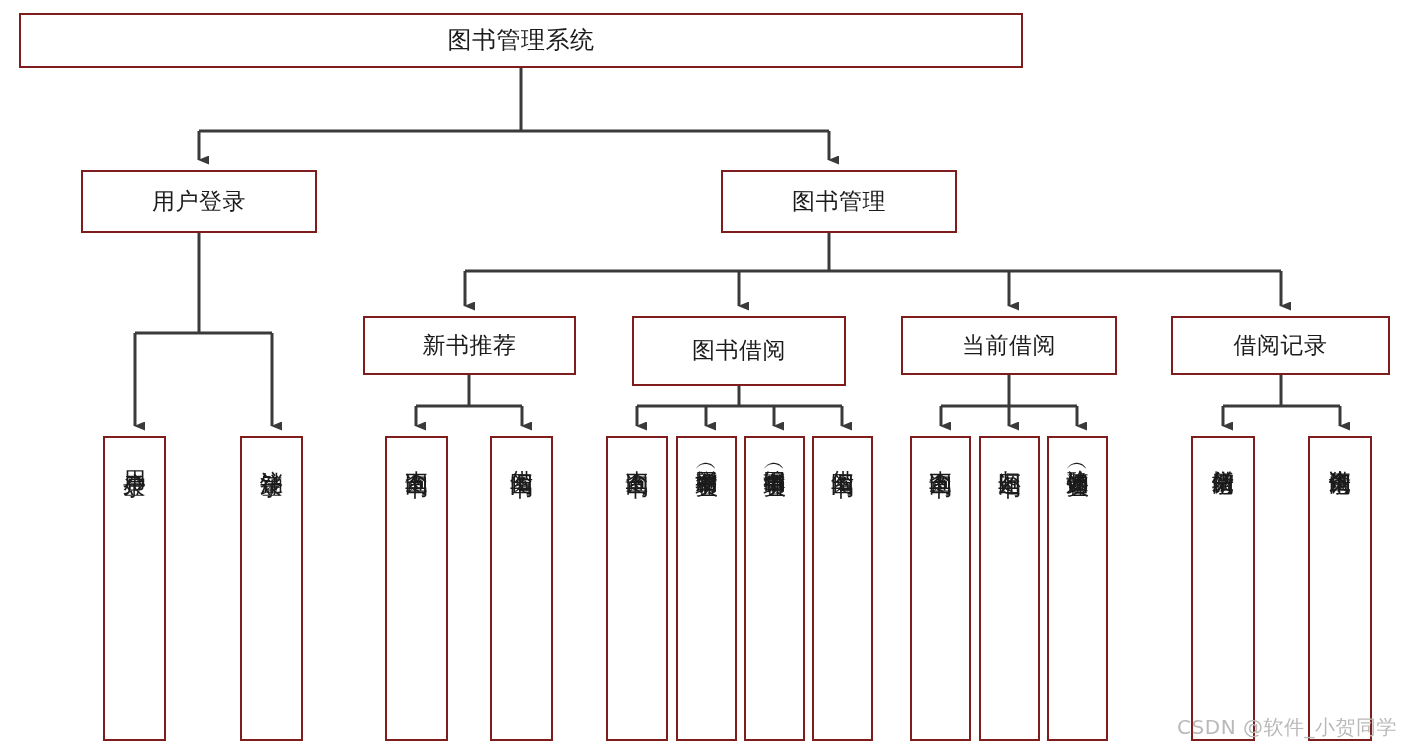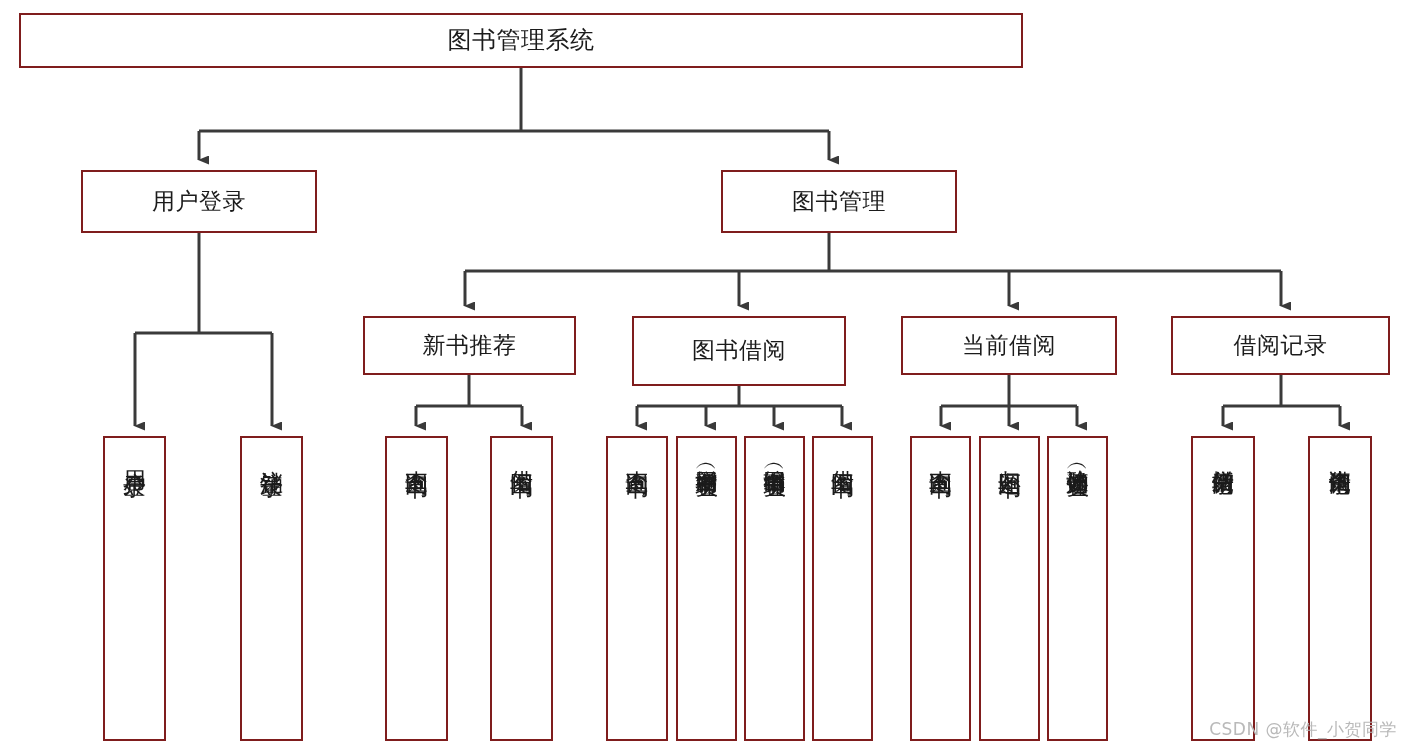--- a/index.html
+++ b/index.html
@@ -65,21 +65,21 @@
     white-space: nowrap;
   }
   .node.vert.tall-text .node-label {
     font-size: 22px;
     letter-spacing: 1px;
   }
   #watermark {
     position: absolute;
     right: 8px;
     bottom: 6px;
-    font-size: 17px;
+    font-size: 20px;
     color: #b9b9b9;
     font-family: "DejaVu Sans", "Liberation Sans", sans-serif;
     white-space: nowrap;
     letter-spacing: 0.5px;
     text-align: center;
   }
 </style>
 </head>
 <body>
 

